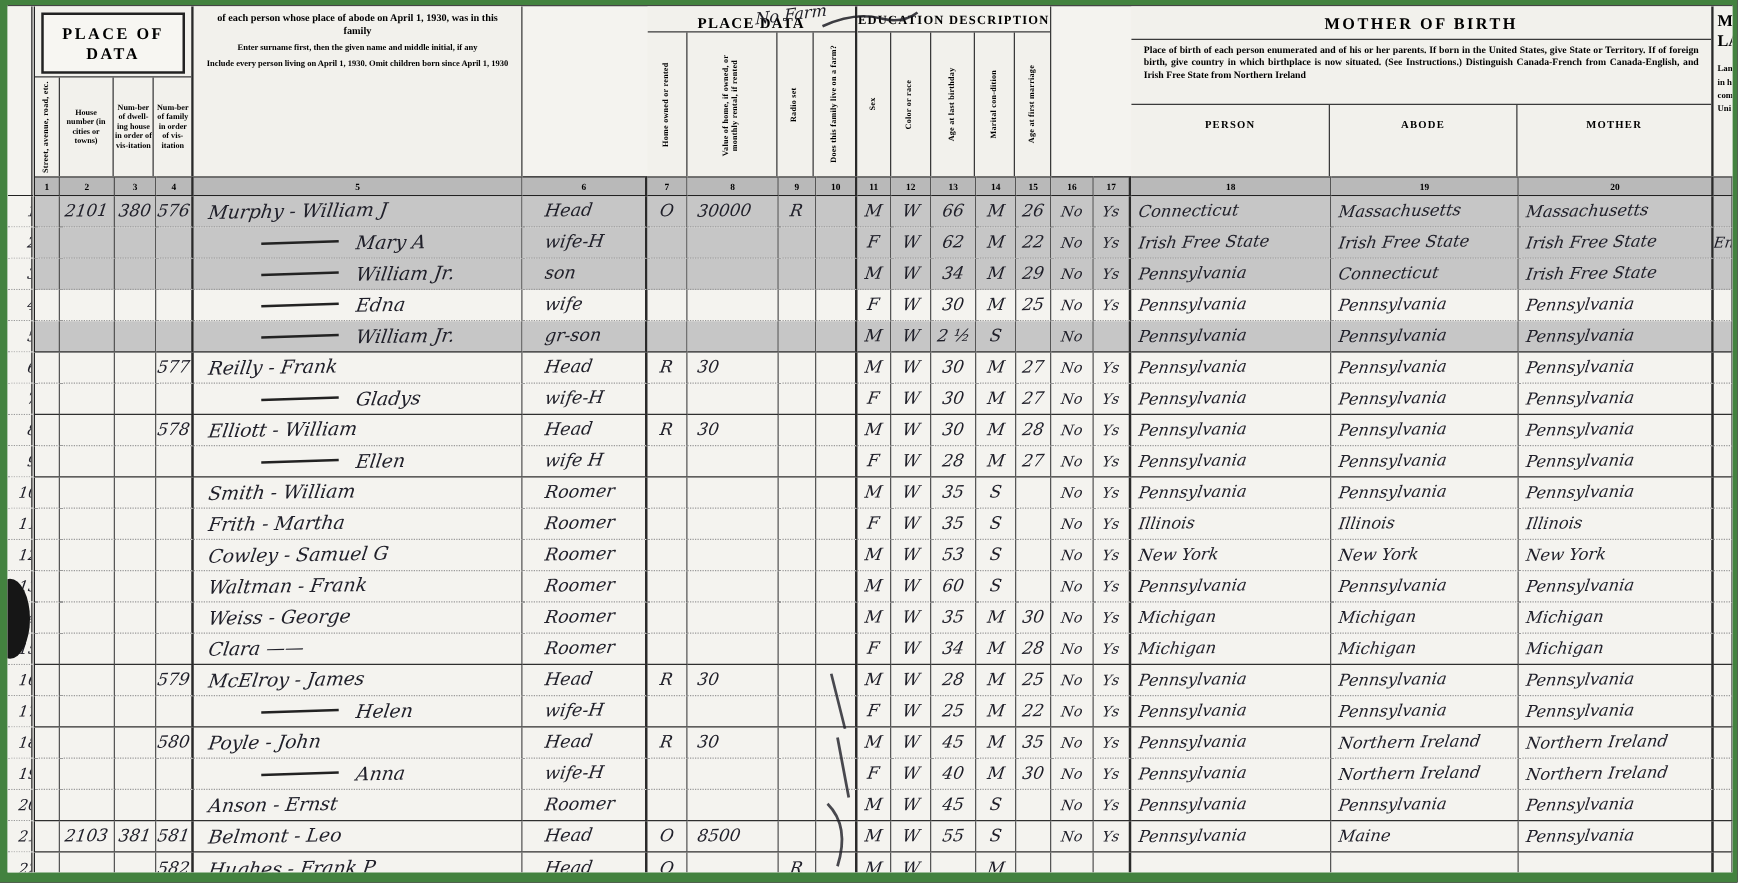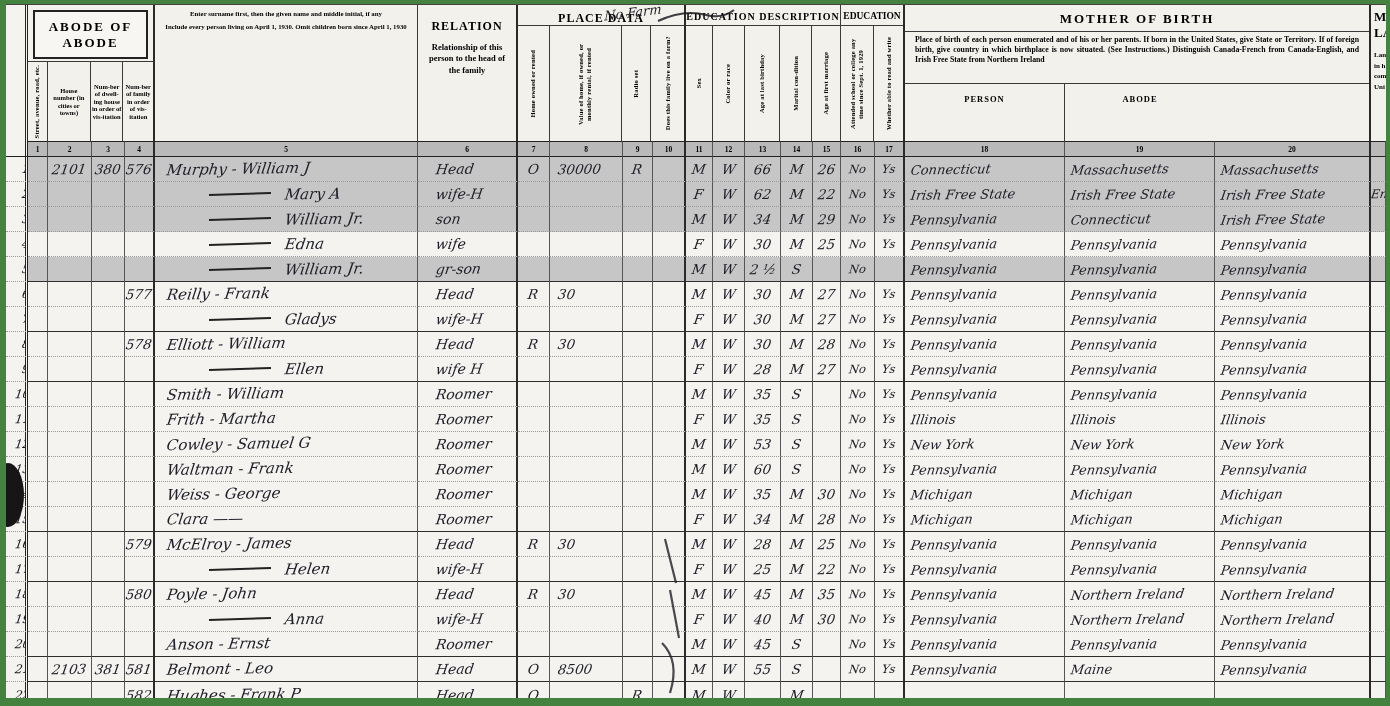--- a/index.html
+++ b/index.html
@@ -79,46 +79,43 @@
 </style>
 </head>
 <body>
 
 <div class="frame">
   <div class="sheet" id="sheet">
 
     <div class="strip"></div>
 
     <div class="hcell bR2" style="grid-column:2/6">
-      <div class="boxtitle">ABODE OF ABODE</div>
+      <div class="boxtitle">PLACE OF DATA</div>
       <div class="subrow">
         <div class="sub" style="width:20px">
           <span class="vlab">Street, avenue, road, etc.</span>
           </div>
         <div class="sub" style="width:44px">
           <span class="tiny">House number (in cities or towns)</span>
           </div>
         <div class="sub" style="width:33px">
           <span class="tiny">Num-ber of dwell-ing house in order of vis-itation</span>
           </div>
         <div class="sub" style="width:30px">
           <span class="tiny">Num-ber of family in order of vis-itation</span>
           </div>
       </div>
     </div>
 
     <div class="hcell namecell" style="grid-column:6">
+      <p class="n1">of each person whose place of abode on April 1, 1930, was in this family</p>
       <p class="n2">Enter surname first, then the given name and middle initial, if any</p>
       <p class="n3">Include every person living on April 1, 1930.  Omit children born since April 1, 1930</p>
     </div>
 
-    <div class="hcell relcell bR2" style="grid-column:7">
-      <div class="rtitle">RELATION</div>
-      <div class="rdesc">Relationship of this person to the head of the family</div>
-    </div>
 
     <div class="hcell bR2" style="grid-column:8/12">
       <div class="sectitle" style="font-size:12px">PLACE DATA</div>
       <div class="subrow">
         <div class="sub" style="width:32px">
           <span class="vlab">Home owned or rented</span>
           </div>
         <div class="sub" style="width:73px">
           <span class="vlab">Value of home, if owned, or monthly rental, if rented</span>
           </div>
@@ -145,38 +142,28 @@
           </div>
         <div class="sub" style="width:32px">
           <span class="vlab">Marital con-dition</span>
           </div>
         <div class="sub" style="width:28px">
           <span class="vlab">Age at first marriage</span>
           </div>
       </div>
     </div>
 
-    <div class="hcell bR2" style="grid-column:17/19">
-      <div class="sectitle" style="font-size:9.5px;letter-spacing:0">EDUCATION</div>
-      <div class="subrow">
-        <div class="sub" style="width:34px">
-          <span class="vlab">Attended school or college any time since Sept. 1, 1929</span>
-          </div>
-        <div class="sub" style="width:30px">
-          <span class="vlab">Whether able to read and write</span>
-          </div>
-      </div>
-    </div>
 
     <div class="hcell birthcell bR2" style="grid-column:19/22">
       <div class="btitle">MOTHER OF BIRTH</div>
       <div class="bdesc">Place of birth of each person enumerated and of his or her parents.  If born in the United States, give State or Territory.  If of foreign birth, give country in which birthplace is now situated.  (See Instructions.)  Distinguish Canada-French from Canada-English, and Irish Free State from Northern Ireland</div>
       <div class="bnames">
         <div class="bname" style="width:160px">PERSON</div>
         <div class="bname" style="width:150px">ABODE</div>
+        <div class="bname" style="width:156px">MOTHER</div>
       </div>
     </div>
 
     <div class="hcell tongue" style="grid-column:22;border-right:none">
       <div class="tl">MO</div>
       <div class="tl">LAN</div>
       <div class="dl" style="margin-top:10px">Langu</div>
       <div class="dl">in h</div>
       <div class="dl">com</div>
       <div class="dl">Uni</div>

